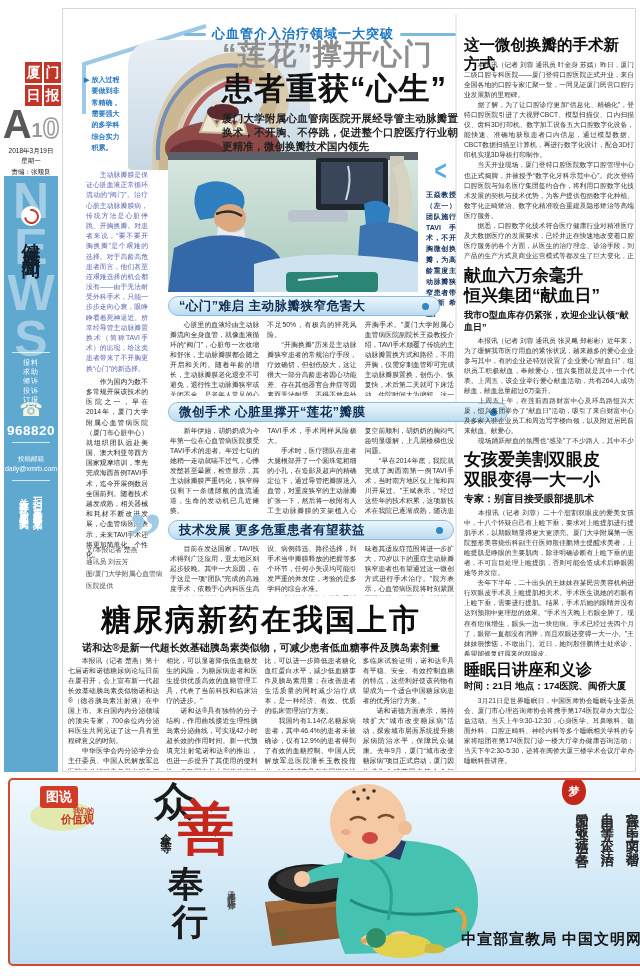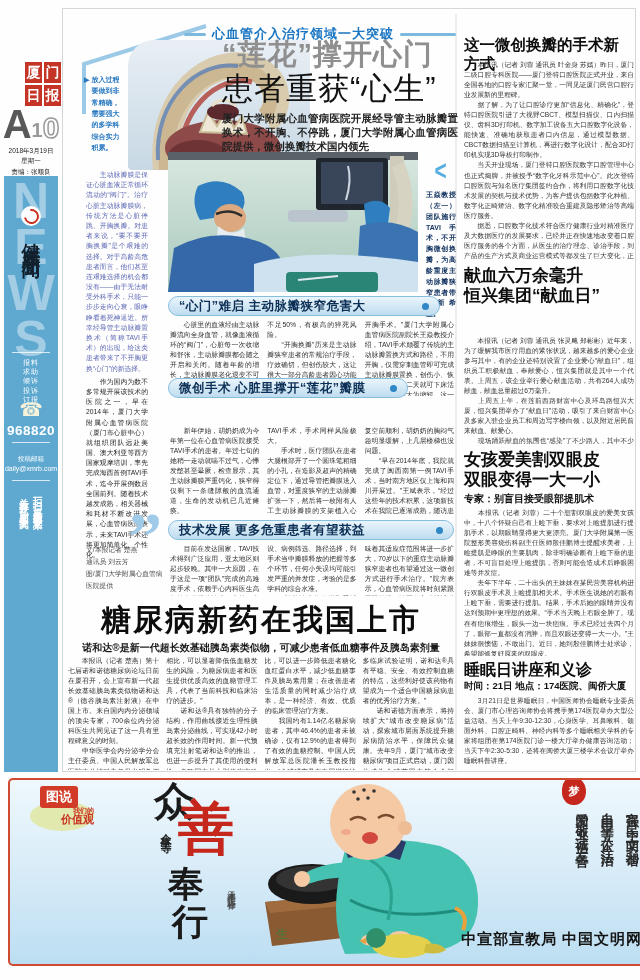--- a/index.html
+++ b/index.html
@@ -28,21 +28,21 @@
   .sdiv{position:absolute;left:15%;width:70%;height:1px;background:rgba(255,255,255,.75);}
   .tips{font-size:7px;color:#fff;text-align:center;line-height:1.32;letter-spacing:1px;}
   .hot{font-size:13.5px;font-weight:bold;color:#fff;text-align:center;letter-spacing:.5px;}
   .mail{font-size:6.5px;color:#fff;text-align:center;line-height:1.5;}
   .promo{writing-mode:vertical-rl;font-size:9.5px;font-weight:bold;color:#fff;letter-spacing:2px;line-height:1.45;}
   
   .kicker-row{display:flex;align-items:center;gap:6px;}
   .kdash{height:3px;background:#7cb9df;border-radius:2px;}
   .kicker{font-size:13px;font-weight:900;color:#1b76c3;white-space:nowrap;letter-spacing:1px;}
   .h1a{font-size:29px;font-weight:900;color:#8f8f8f;letter-spacing:1px;line-height:1.12;}
-  .h1b{font-size:31px;font-weight:400;color:#121212;letter-spacing:1px;line-height:1.12;margin-top:2px;}
+  .h1b{font-size:31px;font-weight:700;color:#121212;letter-spacing:1px;line-height:1.12;margin-top:2px;}
   .subhead{margin-top:5px;font-size:10.5px;font-weight:bold;color:#222;line-height:1.32;text-align:justify;}
   .photonote{display:flex;gap:2px;font-size:7px;color:#2878c0;line-height:1.62;font-weight:bold;}
   .intro-col{display:flex;flex-direction:column;}
   .introblue{font-size:6.8px;color:#5a66b2;line-height:1.5;}
   .introblack{font-size:6.8px;color:#262626;line-height:1.5;margin-top:3px;}
   .bigquote{font-family:"Liberation Serif",serif;font-size:68px;color:#9fcbe9;line-height:.6;font-weight:bold;}
   .credits{font-size:6.8px;color:#4c4c4c;line-height:1.75;}
   .pill{background:linear-gradient(180deg,#eaf5fc 0%,#bedcef 100%);border:1px solid #86bede;border-radius:11px;
         display:flex;align-items:center;padding:0 10px;height:20px;box-sizing:border-box;}
   .pill .t{font-size:12.5px;font-weight:900;color:#0d2f55;letter-spacing:.5px;}
@@ -156,21 +156,21 @@
     <ellipse cx="95" cy="108" rx="58" ry="28" fill="#8e4a49"></ellipse>
     <ellipse cx="70" cy="116" rx="30" ry="16" fill="#6e3335"></ellipse>
     <path d="M72,92 l8,-20 l9,14 l9,-16 l8,18 l8,-12 l5,18 z" fill="#efe8d6" stroke="#c7ba97" stroke-width="2"></path>
     <ellipse cx="95" cy="72" rx="16" ry="8" fill="#5c2a2e"></ellipse>
     <path d="M84,66 q11,-12 24,0" fill="none" stroke="#e8dfc8" stroke-width="3"></path>
   </svg>
 
   <div class="abs" style="left:222px;top:38px;width:236px;">
     <div class="h1a">“莲花”撑开心门</div>
     <div class="h1b">患者重获“心生”</div>
-    <div class="subhead">厦门大学附属心血管病医院开展经导管主动脉瓣置换术，不开胸、不停跳，厦门大学附属心血管病医院提供，微创换瓣技术国内领先</div>
+    <div class="subhead">厦门大学附属心血管病医院开展经导管主动脉瓣置换术，不开胸、不停跳，促进整个口腔医疗行业朝更精准，微创换瓣技术国内领先</div>
   </div>
 
   <div class="abs intro-col" style="left:86px;top:170px;width:62px;">
     <div class="introblue jt">　　主动脉瓣膜是保证心脏血液正常循环流动的“阀门”。治疗心脏主动脉瓣膜病，传统方法是心脏停跳、开胸换瓣。对患者来说，“要不要开胸换瓣”是个艰难的选择。对于高龄高危患者而言，他们甚至连艰难选择的机会都没有——由于无法耐受外科手术，只能一步步走向心衰，眼睁睁看着死神逼近。所幸经导管主动脉瓣置换术（简称TAVI手术）的出现，给这类患者带来了不开胸更换“心门”的新选择。</div>
     <div class="introblack jt">　　作为国内为数不多常规开展该技术的医院之一，早在2014年，厦门大学附属心血管病医院（厦门市心脏中心）就组织团队远赴美国、澳大利亚等西方国家观摩培训，率先完成海西首例TAVI手术，迄今开展例数居全国前列。随着技术越发成熟，相关器械和耗材不断改进发展，心血管病医院表示，未来TAVI手术还将更加简单化、个性化。</div>
   </div>
   <div class="abs bigquote" style="left:128px;top:516px;">”</div>
   <div class="abs credits" style="left:86px;top:544px;width:80px;">
     <div>文/本报记者 楚燕</div>
     <div>通讯员 刘云芳</div>
@@ -214,21 +214,21 @@
     <span class="dot"></span>
   </div>
   <div class="abs cols" style="left:170px;top:320px;width:284px;height:76px;">
     <div class="c pre">　　心脏里的血液经由主动脉瓣流向全身血管，就像血液循环的“阀门”，心脏每一次收缩和舒张，主动脉瓣膜都会随之开启和关闭。随着年龄的增长，主动脉瓣膜老化退变不可避免，退行性主动脉瓣狭窄或关闭不全，是老年人常见的心脏病，它就像心脏里的“不定时炸弹”，患者一旦出现胸痛、乏力、晕厥等症状，如不及时治疗，2年生存期</div>
     <div class="c pre">不足50%，有极高的猝死风险。
 　　“开胸换瓣”历来是主动脉瓣狭窄患者的常规治疗手段，疗效确切，但创伤较大，这让很大一部分高龄患者因心功能差、存在其他器官合并症等因素而无法耐受，不得不放弃外科手术。
 　　“随着人口老龄化，需要进行瓣膜置换的群体日渐庞大，年龄也会越来越高，这部分患者更不耐受</div>
     <div class="c pre">开胸手术。”厦门大学附属心血管病医院副院长王焱教授介绍，TAVI手术颠覆了传统的主动脉瓣置换方式和路径，不用开胸，仅需穿刺血管即可完成主动脉瓣膜置换，创伤小、恢复快，术后第二天就可下床活动，住院时间大为缩短。这一微创换瓣的手术新方式，成为心血管介入治疗领域又一里程碑式突破。</div>
   </div>
 
-  <div class="abs pill" style="left:168px;top:378px;width:240px;">
+  <div class="abs pill" style="left:168px;top:402px;width:340px;">
     <span class="t">微创手术 心脏里撑开“莲花”瓣膜</span>
     <span class="dot"></span>
   </div>
   <div class="abs cols" style="left:170px;top:426px;width:284px;height:90px;">
     <div class="c pre">　　新年伊始，胡奶奶成为今年第一位在心血管病医院接受TAVI手术的患者。年过七旬的她稍一走动就喘不过气，心悸发憋甚至晕厥，检查显示，其主动脉瓣膜严重钙化，狭窄得仅剩下一条缝隙般的血流通道，生命的发动机已几近瘫痪。
 　　“患者心功能较差，年事已高，无法承受开胸换瓣手术，TAVI手术是唯一希望。”参与手术的心内科博士王斌表示，对于重症主动脉瓣狭窄患者，即使是微创的</div>
     <div class="c pre">TAVI手术，手术同样风险极大。
 　　手术时，医疗团队在患者大腿根部开了一个圆珠笔粗细的小孔，在造影及超声的精确定位下，通过导管把瓣膜送入血管，对重度狭窄的主动脉瓣扩张一下，然后将一枚附有人工主动脉瓣膜的支架植入心脏。手术全程由心超的实时指引与评估，在极短时间内实施。当支架释放撑开时，如同莲花绽放般撑开，人工瓣膜替代原有的瓣膜开始工作，术后恢</div>
     <div class="c pre">复空前顺利，胡奶奶的胸闷气急明显缓解，上几层楼梯也没问题。
 　　“早在2014年底，我院就完成了闽西南第一例TAVI手术，当时南方地区仅上海和四川开展过。”王斌表示，“经过这些年的技术积累，这项新技术在我院已逐渐成熟，随访患者均恢复良好。目前，包括TAVI手术及经皮主动脉瓣球囊扩张术等针对重度主动脉狭窄患者的微创介入治疗方式，医院已积累了近60例的成功经验。”</div>
@@ -261,20 +261,21 @@
   <div class="abs ra-title" style="left:464px;top:36px;width:170px;font-size:15.5px;">这一微创换瓣的手术新方式</div>
   <div class="abs ra-body pre" style="left:464px;top:60px;width:170px;height:202px;">　　本报讯（记者 刘蓉 通讯员 叶金身 苏嫣）昨日，厦门二级口腔专科医院——厦门登特口腔医院正式开业，来自全国各地的口腔专家汇聚一堂，一同见证厦门民营口腔行业发展新的里程碑。
 　　据了解，为了让口腔诊疗更加“信息化、精确化”，登特口腔医院引进了大视野CBCT、模型扫描仪、口内扫描仪、齿科3D打印机、数字加工设备五大口腔数字化设备，能快速、准确地获取患者口内信息，通过模型数据、CBCT数据扫描至计算机，再进行数字化设计，配合3D打印机实现3D导板打印制作。
 　　当天开业现场，厦门登特口腔医院数字口腔管理中心也正式揭牌，并被授予“数字化牙科示范中心”。此次登特口腔医院与知名医疗集团签约合作，将利用口腔数字化技术发展的契机与技术优势，为客户提供包括数字化种植、数字化正畸矫治、数字化精准咬合重建及隐形矫治等高端医疗服务。
 　　据悉，口腔数字化技术符合医疗健康行业对精准医疗及大数据医疗的发展要求，已经并正在快速地改变着口腔医疗服务的各个方面，从医生的治疗理念、诊治手段，到产品的生产方式及商业运营模式等都发生了巨大变化，正在推动牙科行业实现技术升级和医疗服务升级，促进整个口腔医疗行业朝更精准、更高效、更科学、更舒适、更健康的方向发展。</div>
 
   <div class="abs" style="left:464px;top:266px;width:170px;">
     <div class="ra-title" style="font-size:17px;">献血六万余毫升</div>
     <div class="ra-title" style="font-size:17px;">恒兴集团“献血日”</div>
   </div>
+  <div class="abs ra-sub" style="left:464px;top:310px;width:170px;font-size:9px;">我市O型血库存仍紧张，欢迎企业认领“献血日”</div>
   <div class="abs ra-body pre" style="left:464px;top:336px;width:170px;height:110px;">　　本报讯（记者 刘蓉 通讯员 张灵飚 郑彬彬）近年来，为了缓解我市医疗用血的紧张状况，越来越多的爱心企业参与其中，有的企业还特别设置了企业爱心“献血日”，组织员工积极献血，奉献爱心，恒兴集团就是其中一个代表。上周五，该企业举行爱心献血活动，共有264人成功献血，献血总量超过6万毫升。
 　　上周五上午，在莲前西路财富中心及环岛路恒兴大厦，恒兴集团举办了“献血日”活动，吸引了来自财富中心及多家入驻企业员工和周边写字楼白领，以及附近居民前来献血、献爱心。
 　　现场踊跃献血的氛围也“感染”了不少路人，其中不少人还是首次参与献血，一位献血者告诉记者：“虽然自己是第一次献血，但是一点都没有感觉到紧张，内心更多的是激动。”
 　　记者从市中心血站了解到，近段时间，我市血库当中的O型血库存仍然比较紧张。截至目前，我市包括恒兴集团在内的不少家企业认领了自己的企业爱心“献血日”。接下来，血站希望能有更多的爱心企业认领“献血日”，为我市血液库存提供长期和持续有效的补充。</div>
 
   <div class="abs" style="left:464px;top:450px;width:170px;">
     <div class="ra-title" style="font-size:17px;">女孩爱美割双眼皮</div>
     <div class="ra-title" style="font-size:17px;">双眼变得一大一小</div>
   </div>
   <div class="abs ra-sub" style="left:464px;top:492px;width:170px;font-size:10px;">专家：别盲目接受眼部提肌术</div>

